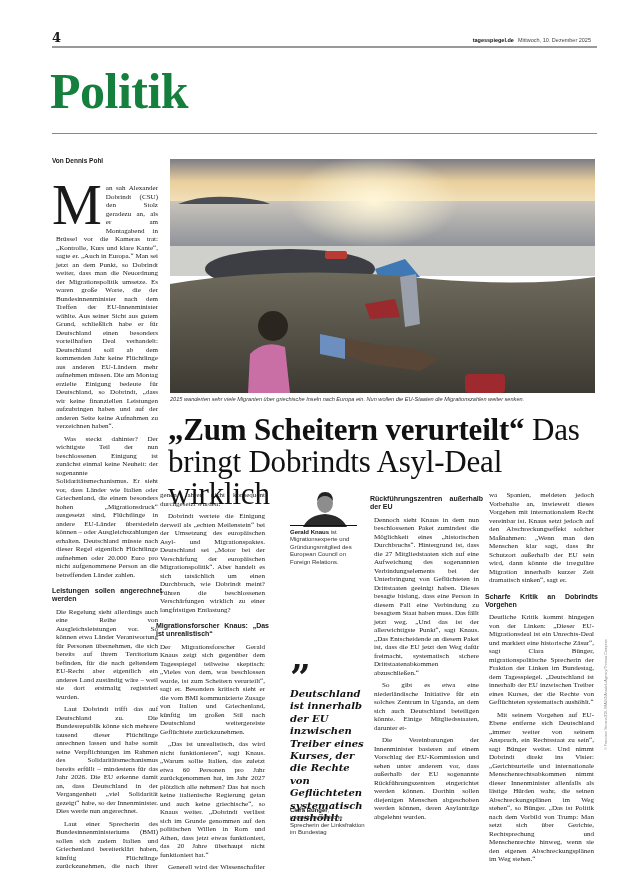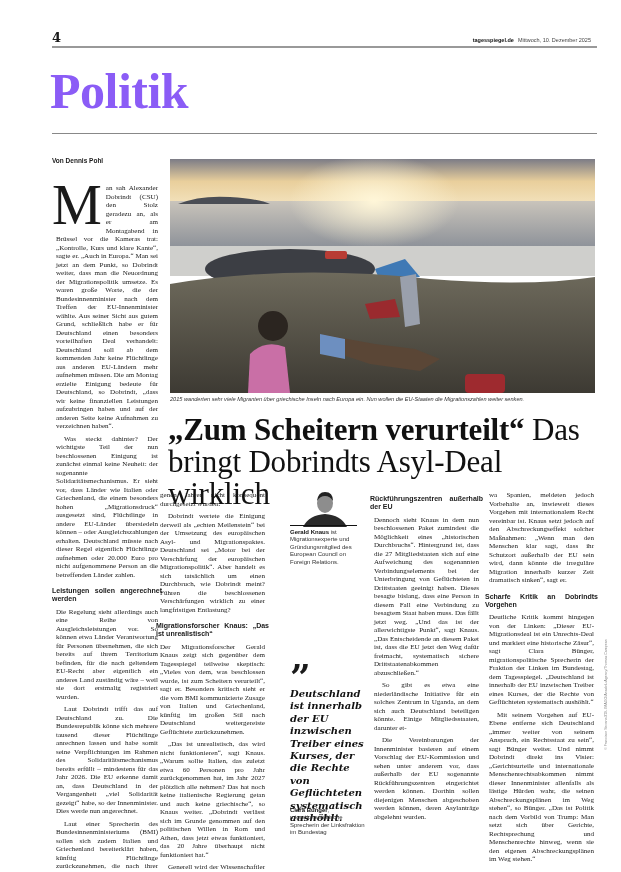--- a/index.html
+++ b/index.html
@@ -2,21 +2,21 @@
 <html><head>
 <meta charset="utf-8">
 <style>
   html,body{margin:0;padding:0;background:#fff;}
   body{width:621px;height:872px;position:relative;overflow:hidden;font-family:"DejaVu Serif",serif;color:#1a1a1a;}
   .abs{position:absolute;}
   .page-num{left:52px;top:30px;font-family:"DejaVu Serif",serif;font-weight:bold;font-size:13px;}
   .masthead-right{right:30px;top:37px;font-family:"Liberation Sans",sans-serif;font-size:5.5px;color:#444;}
   .masthead-right b{color:#111;margin-right:4px;}
   .rule-top{left:52px;top:46px;width:545px;height:2px;background:#999;}
-  .section-title{left:50px;top:66px;font-family:"Liberation Serif",serif;font-weight:bold;font-size:50px;letter-spacing:-0.5px;line-height:1;color:#8b5cf6;}
+  .section-title{left:50px;top:66px;font-family:"Liberation Serif",serif;font-weight:bold;font-size:50px;letter-spacing:-0.5px;line-height:1;color:#15803d;}
   .rule-mid{left:52px;top:133px;width:545px;height:1px;background:#888;}
   .byline{left:52px;top:157px;font-family:"Liberation Sans",sans-serif;font-weight:bold;font-size:6.5px;}
   .photo{left:170px;top:159px;width:425px;height:234px;overflow:hidden;}
   .caption{left:170px;top:396px;width:430px;font-family:"Liberation Sans",sans-serif;font-style:italic;font-size:5.6px;color:#333;white-space:nowrap;}
   .headline{left:168px;top:414px;width:440px;font-family:"Liberation Serif",serif;font-size:31px;line-height:32px;color:#111;letter-spacing:-0.2px;}
   .headline b{font-weight:bold;}
   .col{font-family:"Liberation Serif",serif;font-size:7.05px;line-height:8.5px;text-align:justify;hyphens:auto;}
   .col p{margin:4px;text-indent:8px;}
   .col p.first{text-indent:0;}
   .col h4{font-family:"Liberation Sans",sans-serif;font-weight:bold;font-size:7px;line-height:8.3px;margin:8px 0 0 0;}

